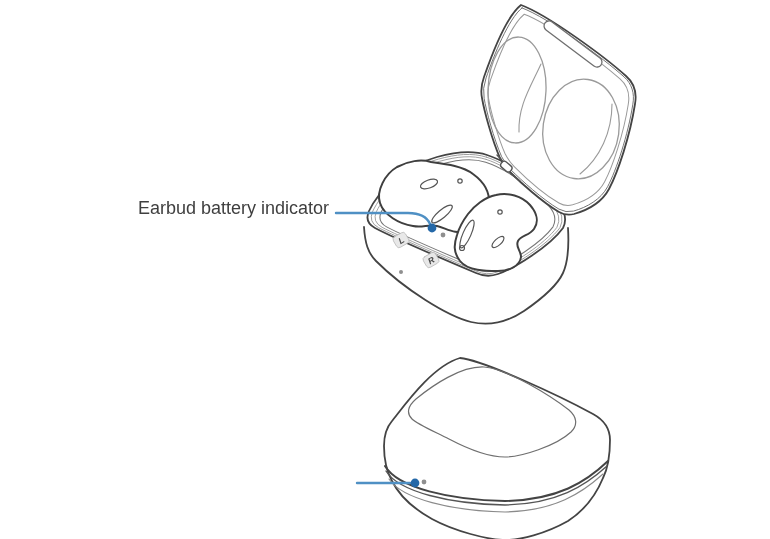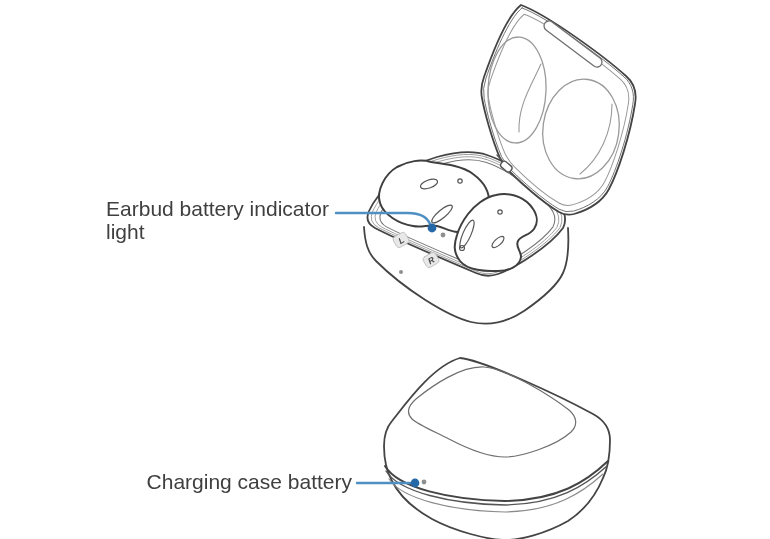--- a/index.html
+++ b/index.html
@@ -2,22 +2,22 @@
 <html><head>
 <meta charset="utf-8">
 <style>
   html,body{margin:0;padding:0;background:#fff;}
   .canvas{
     position:relative;width:770px;height:539px;background:#ffffff;overflow:hidden;
     font-family:"Liberation Sans", sans-serif;
   }
   .canvas svg{position:absolute;left:0;top:0;}
   .callout{
-    position:absolute;text-align:left;color:#3f3f3f;
-    font-size:21px;line-height:23px;font-weight:400;white-space:nowrap;
+    position:absolute;text-align:right;color:#3f3f3f;
+    font-size:18px;line-height:23px;font-weight:400;white-space:nowrap;
   }
   .callout div{display:block;}
   #label-earbud{right:441px;top:197px;}
   #label-case{right:418px;top:470px;}
 </style>
 </head>
 <body>
 
 <div class="canvas">
 
@@ -152,20 +152,18 @@
     <g fill="none">
       <path d="M 336,213 L 408,213 C 420,213 427,217 430,224" stroke="#4f90c4" stroke-width="2.4" stroke-linecap="round"></path>
       <circle cx="432" cy="228" r="4.4" fill="#2468a8" stroke="none"></circle>
       <path d="M 357,483 L 410,483" stroke="#4f90c4" stroke-width="2.4" stroke-linecap="round"></path>
       <circle cx="415" cy="483" r="4.4" fill="#2468a8" stroke="none"></circle>
     </g>
   </svg>
 
   <div class="callout" id="label-earbud">
     <div>Earbud battery indicator</div>
-    <div>light</div>
   </div>
 
   <div class="callout" id="label-case">
-    <div>Charging case battery</div>
   </div>
 
 </div>
 
 </body></html>

